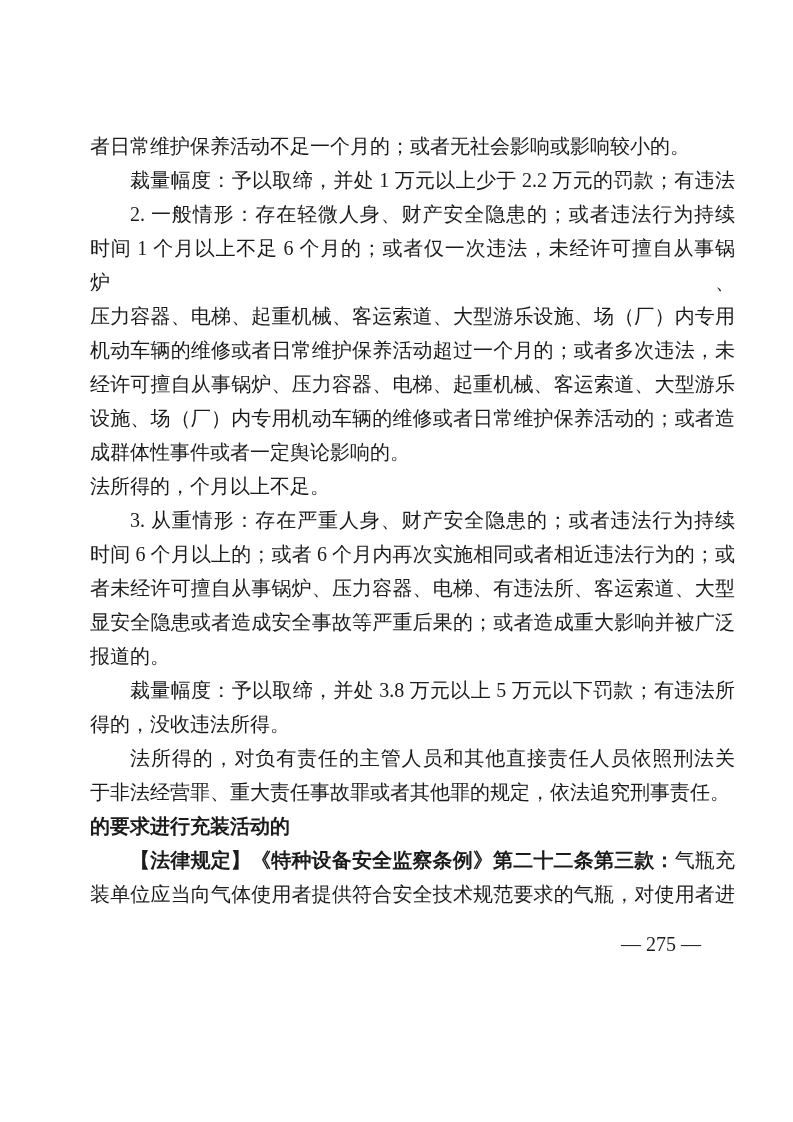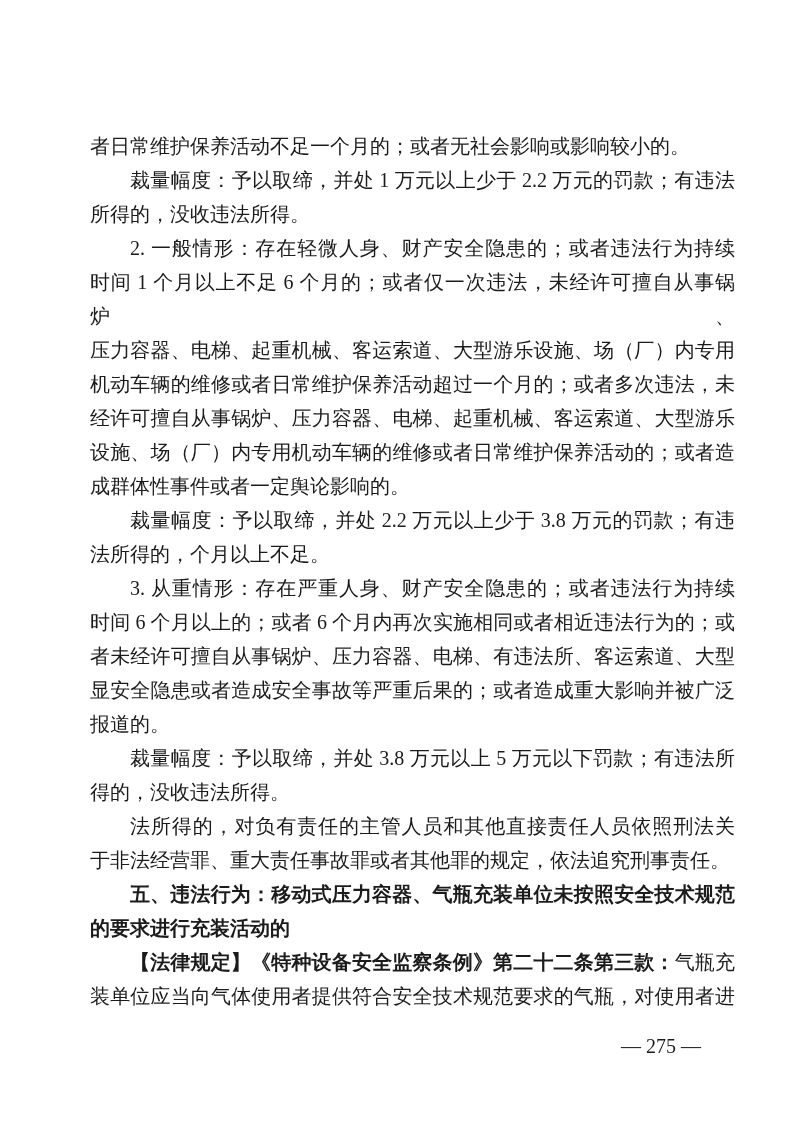--- a/index.html
+++ b/index.html
@@ -58,40 +58,37 @@
   }
 </style>
 </head>
 <body>
 
 <div class="page">
   <div class="doc-body">
     <div id="doc-lines">
         <div class="line end"><span>者日常维护保养活动不足一个月的；或者无社会影响或影响较小的。</span></div>
         <div class="line indent"><span>裁量幅度：予以取缔，并处 1 万元以上少于 2.2 万元的罚款；有违法</span></div>
-        <div class="line end"><span>所得的，没收违法所得。</span></div>
         <div class="line indent"><span>2. 一般情形：存在轻微人身、财产安全隐患的；或者违法行为持续</span></div>
         <div class="line"><span>时间 1 个月以上不足 6 个月的；或者仅一次违法，未经许可擅自从事锅炉、</span></div>
         <div class="line"><span>压力容器、电梯、起重机械、客运索道、大型游乐设施、场（厂）内专用</span></div>
         <div class="line"><span>机动车辆的维修或者日常维护保养活动超过一个月的；或者多次违法，未</span></div>
         <div class="line"><span>经许可擅自从事锅炉、压力容器、电梯、起重机械、客运索道、大型游乐</span></div>
         <div class="line"><span>设施、场（厂）内专用机动车辆的维修或者日常维护保养活动的；或者造</span></div>
         <div class="line end"><span>成群体性事件或者一定舆论影响的。</span></div>
-        <div class="line indent"><span>裁量幅度：予以取缔，并处 2.2 万元以上少于 3.8 万元的罚款；有违</span></div>
         <div class="line end"><span>法所得的，个月以上不足。</span></div>
         <div class="line indent"><span>3. 从重情形：存在严重人身、财产安全隐患的；或者违法行为持续</span></div>
         <div class="line"><span>时间 6 个月以上的；或者 6 个月内再次实施相同或者相近违法行为的；或</span></div>
         <div class="line"><span>者未经许可擅自从事锅炉、压力容器、电梯、有违法所、客运索道、大型</span></div>
         <div class="line"><span>显安全隐患或者造成安全事故等严重后果的；或者造成重大影响并被广泛</span></div>
         <div class="line end"><span>报道的。</span></div>
         <div class="line indent"><span>裁量幅度：予以取缔，并处 3.8 万元以上 5 万元以下罚款；有违法所</span></div>
         <div class="line end"><span>得的，没收违法所得。</span></div>
         <div class="line indent"><span>法所得的，对负有责任的主管人员和其他直接责任人员依照刑法关</span></div>
         <div class="line end"><span>于非法经营罪、重大责任事故罪或者其他罪的规定，依法追究刑事责任。</span></div>
-        <div class="line indent"><span class="hei">五、违法行为：移动式压力容器、气瓶充装单位未按照安全技术规范</span></div>
         <div class="line end"><span class="hei">的要求进行充装活动的</span></div>
         <div class="line indent"><span class="hei">【法律规定】《特种设备安全监察条例》第二十二条第三款：</span><span>气瓶充</span></div>
         <div class="line"><span>装单位应当向气体使用者提供符合安全技术规范要求的气瓶，对使用者进</span></div>
       </div>
     <div class="footer">
       <span>— 275 —</span>
     </div>
   </div>
 </div>
 

